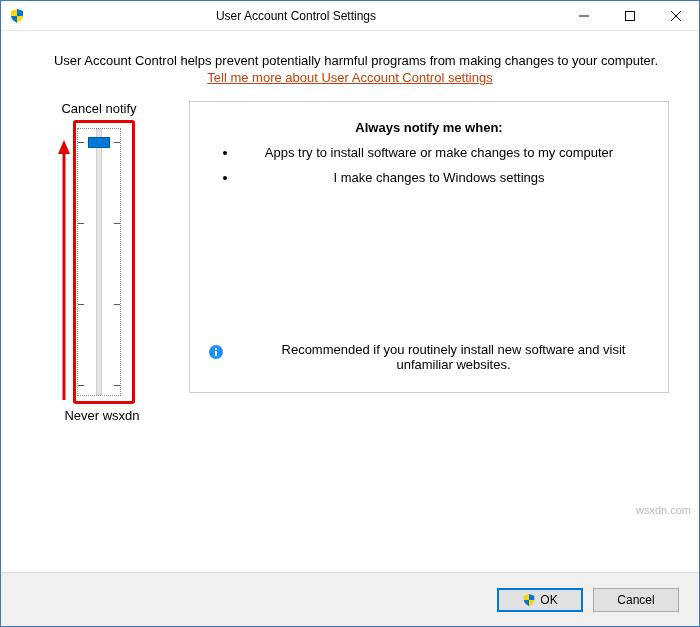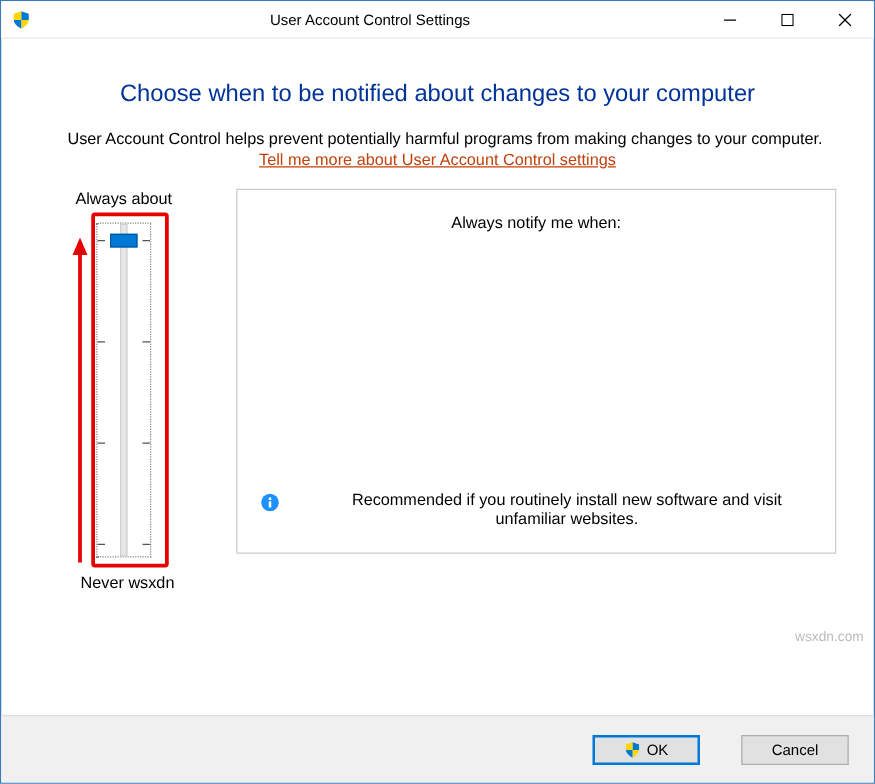--- a/index.html
+++ b/index.html
@@ -155,21 +155,21 @@
     flex: 1;
     margin-left: 20px;
     margin-right: 2px;
     border: 1px solid #ccc;
     height: 292px;
     padding: 18px 18px 14px 18px;
     position: relative;
     background: #fff;
   }
   .info-title {
-    font-weight: normal;
+    font-weight: bold;
     font-size: 13px;
     margin-bottom: 10px;
   }
   .info-list {
     list-style: disc;
     padding-left: 30px;
     margin: 8px 0 0 0;
   }
   .info-list li {
     font-size: 13px;
@@ -205,21 +205,20 @@
     min-width: 86px;
     height: 24px;
     background: #e1e1e1;
     border: 1px solid #adadad;
     font-size: 12px;
     display: flex;
     align-items: center;
     justify-content: center;
     cursor: pointer;
     padding: 0 8px;
-    margin-left: 23px;
   }
   .btn.default {
     border: 2px solid #0078d7;
   }
   .shield-small { width: 14px; height: 14px; margin-right: 4px; }
   .watermark {
     position: absolute;
     right: 8px;
     bottom: 56px;
     font-size: 11px;
@@ -256,48 +255,51 @@
       <div class="titlebar-btn">
         <svg width="10" height="10">
             <line x1="0" y1="0" x2="10" y2="10" stroke="#000"></line>
             <line x1="10" y1="0" x2="0" y2="10" stroke="#000"></line>
           </svg>
       </div>
     </div>
   </div>
 
   <div class="content">
-    <div class="heading">Choose when to be notified about changes to your computer</div>
     <div class="desc">User Account Control helps prevent potentially harmful programs from making changes to your computer.</div>
     <a class="link">Tell me more about User Account Control settings</a>
 
     <div class="main-area">
 
       <div class="slider-col">
-        <div class="slider-label-top">Always about</div>
+        <div class="slider-label-top">Cancel notify</div>
         <div class="slider-wrap">
           <svg class="red-arrow" viewBox="0 0 14 264">
             <line x1="7" y1="10" x2="7" y2="260" stroke="#e60000" stroke-width="3"></line>
             <polygon points="7,0 1,14 13,14" fill="#e60000"></polygon>
           </svg>
           <div class="slider-track-outer">
             <div class="tick t0"></div>
             <div class="tick t1"></div>
             <div class="tick t2"></div>
             <div class="tick t3"></div>
             <div class="slider-track"></div>
             <div class="slider-thumb"></div>
           </div>
           <div class="red-box"></div>
         </div>
         <div class="slider-label-bottom">Never wsxdn</div>
       </div>
 
       <div class="info-panel">
         <div class="info-title">Always notify me when:</div>
+        <ul class="info-list">
+          <li>Apps try to install software or make changes to my computer</li>
+          <li>I make changes to Windows settings</li>
+        </ul>
         <div class="recommend">
           <span class="info-icon">
             <svg width="16" height="16" viewBox="0 0 16 16">
               <circle cx="8" cy="8" r="7" fill="#1e90ff"></circle>
               <rect x="7" y="7" width="2" height="5" fill="#fff"></rect>
               <rect x="7" y="4" width="2" height="2" fill="#fff"></rect>
             </svg>
           </span>
           <span>Recommended if you routinely install new software and visit unfamiliar websites.</span>
         </div>

